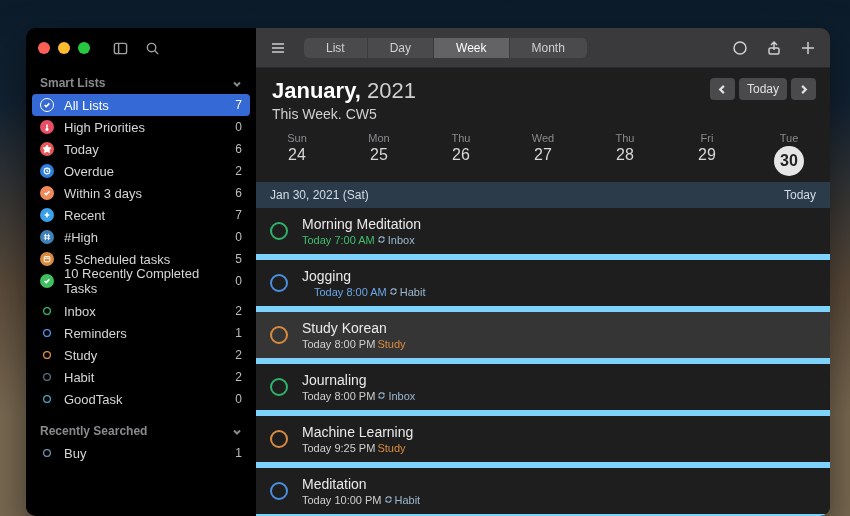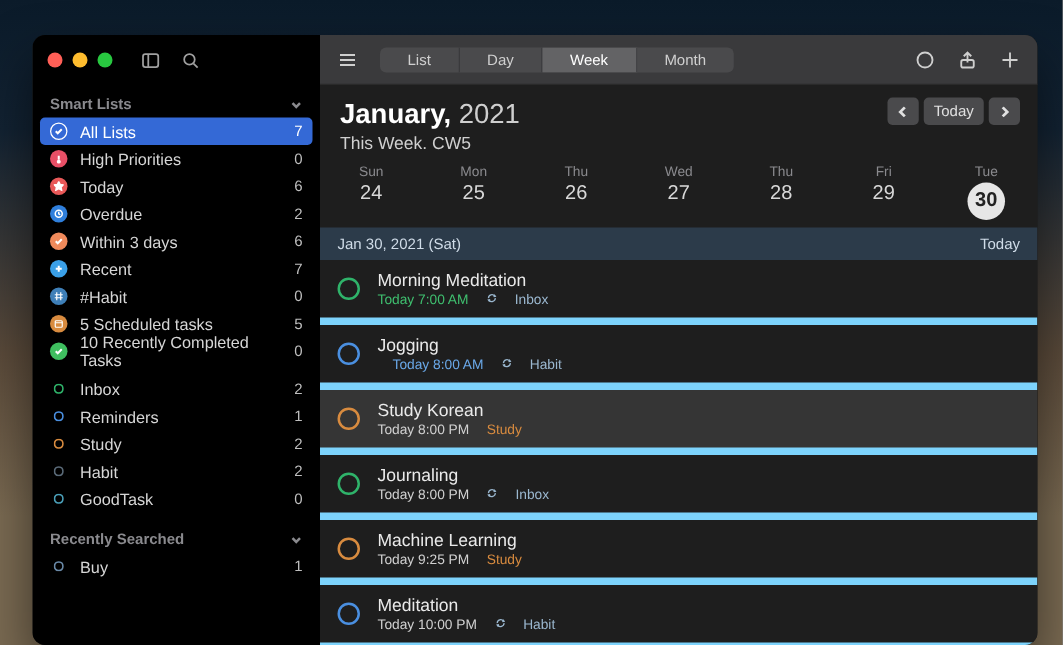--- a/index.html
+++ b/index.html
@@ -128,21 +128,21 @@
     padding: 8px 14px; gap: 14px;
     border-bottom: 6px solid #7dd3fc;
   }
   .task-row.sel { background: #353535; }
   .ring {
     width: 18px; height: 18px; border: 2px solid;
     border-radius: 50%; flex-shrink: 0;
   }
   .task-row .task-body { display: flex; flex-direction: column; }
   .task-title { font-size: 14px; color: #eaeaea; }
-  .task-meta { font-size: 11px; display: flex; gap: 14px; align-items: flex-end; margin-top: 2px; }
+  .task-meta { font-size: 11px; display: flex; gap: 2px; align-items: flex-end; margin-top: 2px; }
   .meta-glyph { width: 9px; height: 9px; }
   .section-sub { padding: 8px 14px 2px 22px; font-size: 13px; color: #e0e0e0; }
 </style>
 </head>
 <body>
 
 <div class="window">
 
   <div class="sidebar">
     <div class="titlebar-left">
@@ -225,21 +225,21 @@
           </span>
           <span>Recent</span>
           <span class="count">7</span>
         </div>
         <div class="list-row">
           <span class="badge" style="background: rgb(62, 127, 184);">
             <svg viewBox="0 0 10 10">
               <path d="M3 1v8M7 1v8M1 3.5h8M1 6.5h8" stroke="#fff" stroke-width="1.2" fill="none"></path>
             </svg>
           </span>
-          <span>#Habit</span>
+          <span>#High</span>
           <span class="count">0</span>
         </div>
         <div class="list-row">
           <span class="badge" style="background: rgb(216, 139, 63);">
             <svg viewBox="0 0 10 10">
               <rect x="1.5" y="2" width="7" height="6.5" rx="1" fill="none" stroke="#fff" stroke-width="1.2"></rect>
               <line x1="1.5" y1="4" x2="8.5" y2="4" stroke="#fff" stroke-width="1.2"></line>
             </svg>
           </span>
           <span>5 Scheduled tasks</span>

